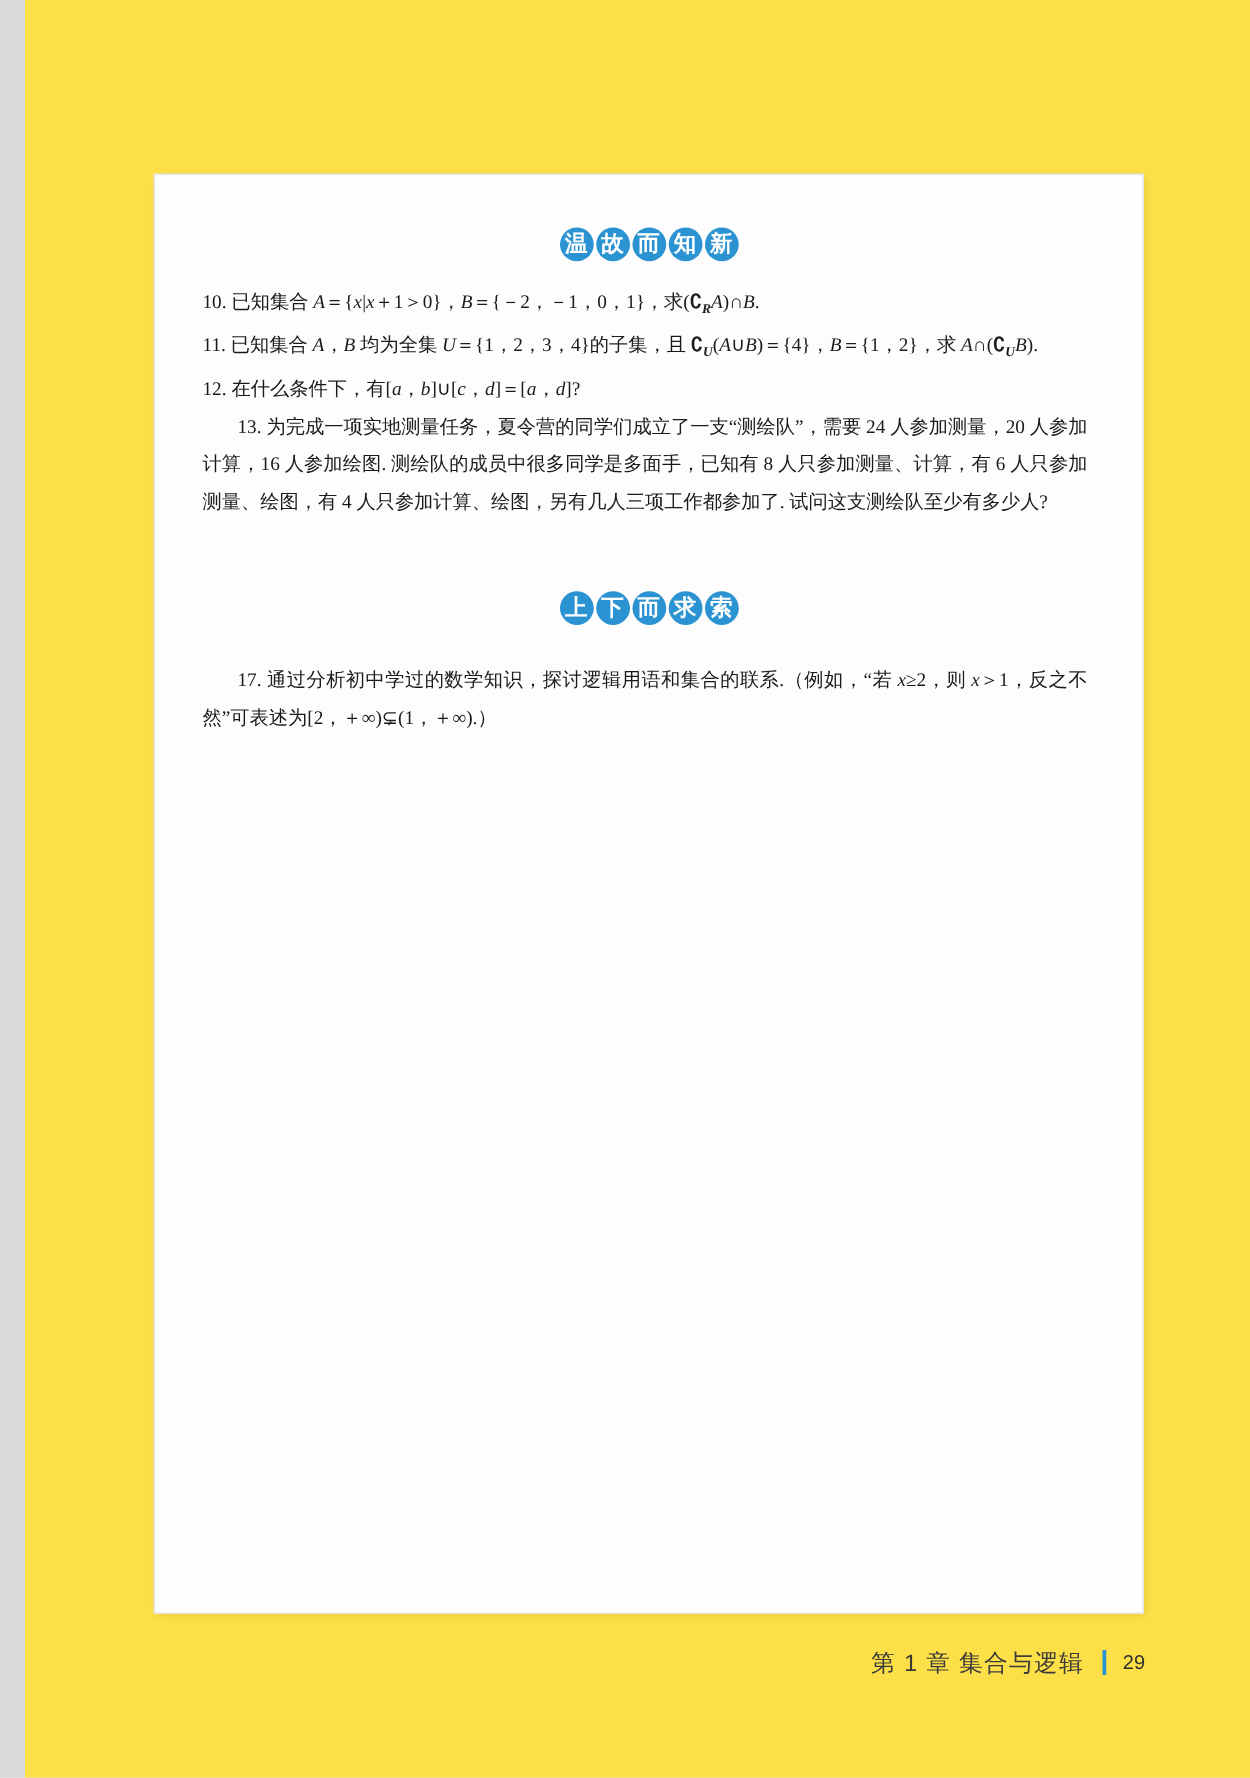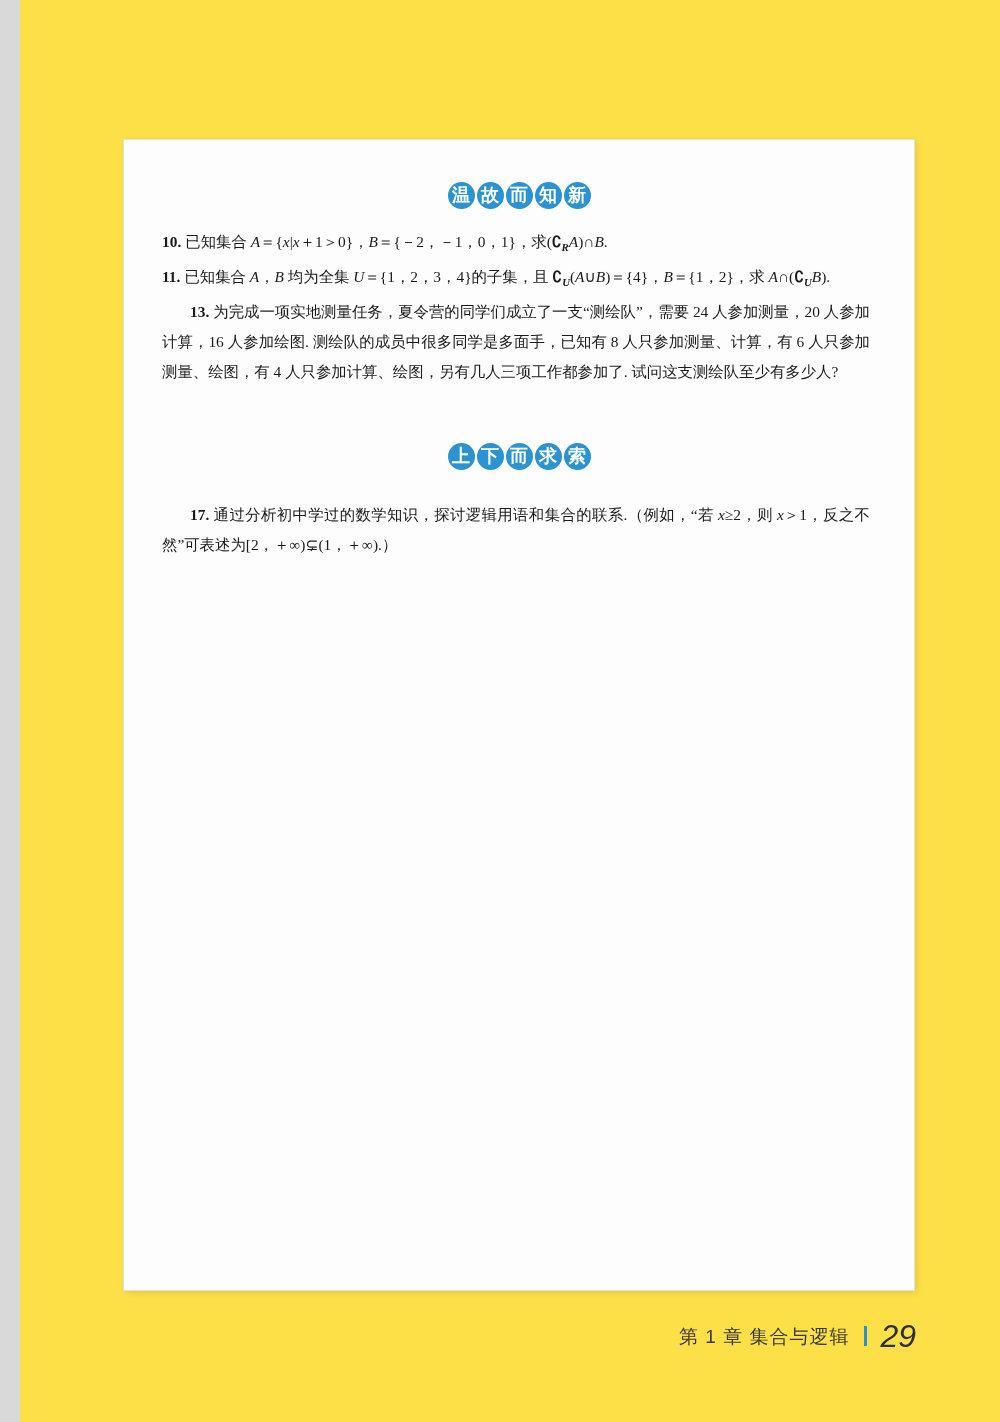--- a/index.html
+++ b/index.html
@@ -70,21 +70,21 @@
   .para {
     font-size: 15.4px;
     line-height: 30px;
     color: #1a1a1a;
     text-align: justify;
     margin: 0;
     padding: 0 44px 0 38px;
     text-indent: 0;
   }
   .para .num {
-    font-weight: bold;
+    font-weight: normal;
     margin-right: 4px;
   }
   .indent {
     text-indent: 28px;
   }
   i.v { font-style: italic; font-family: "Liberation Serif", serif; }
   .cmpl {
     font-family: "Liberation Serif", serif;
     font-weight: bold;
     position: relative;
@@ -114,25 +114,24 @@
     display: inline-block;
     width: 3px;
     height: 20px;
     background: #2b93d1;
     vertical-align: middle;
     margin: 0 9px 0 10px;
     position: relative;
     top: -1px;
   }
   .footer .pg {
-    font-size: 32px;
+    font-size: 16px;
     color: #2f2f2f;
     vertical-align: middle;
     font-weight: normal;
-    font-style: italic;
   }
   .gap-a { height: 42px; }
   .gap-b { height: 18px; }
   .gap-c { height: 56px; }
   .gap-d { height: 30px; }
 </style>
 </head>
 <body>
 
 <div class="page">
@@ -148,20 +147,23 @@
       <div class="gap-b"></div>
 
       <p class="para">
         <span class="num">10.</span><span class="body" id="ex0">已知集合 <i class="v">A</i>＝{<i class="v">x</i>|<i class="v">x</i>＋1＞0}，<i class="v">B</i>＝{－2，－1，0，1}，求(<span class="cmpl">∁<sub class="s">R</sub></span><i class="v">A</i>)∩<i class="v">B</i>.</span>
       </p>
 
       <p class="para">
         <span class="num">11.</span><span class="body" id="ex1">已知集合 <i class="v">A</i>，<i class="v">B</i> 均为全集 <i class="v">U</i>＝{1，2，3，4}的子集，且 <span class="cmpl">∁<sub class="s">U</sub></span>(<i class="v">A</i>∪<i class="v">B</i>)＝{4}，<i class="v">B</i>＝{1，2}，求 <i class="v">A</i>∩(<span class="cmpl">∁<sub class="s">U</sub></span><i class="v">B</i>).</span>
       </p>
 
+      <p class="para">
+        <span class="num">12.</span><span class="body" id="ex2">在什么条件下，有[<i class="v">a</i>，<i class="v">b</i>]∪[<i class="v">c</i>，<i class="v">d</i>]＝[<i class="v">a</i>，<i class="v">d</i>]?</span>
+      </p>
 
       <p class="para indent">
         <span class="num">13.</span><span class="body" id="ex3">为完成一项实地测量任务，夏令营的同学们成立了一支“测绘队”，需要 24 人参加测量，20 人参加计算，16 人参加绘图. 测绘队的成员中很多同学是多面手，已知有 8 人只参加测量、计算，有 6 人只参加测量、绘图，有 4 人只参加计算、绘图，另有几人三项工作都参加了. 试问这支测绘队至少有多少人?</span>
       </p>
 
 
 
       <div class="gap-c"></div>
 
       <div class="badge-wrap">

